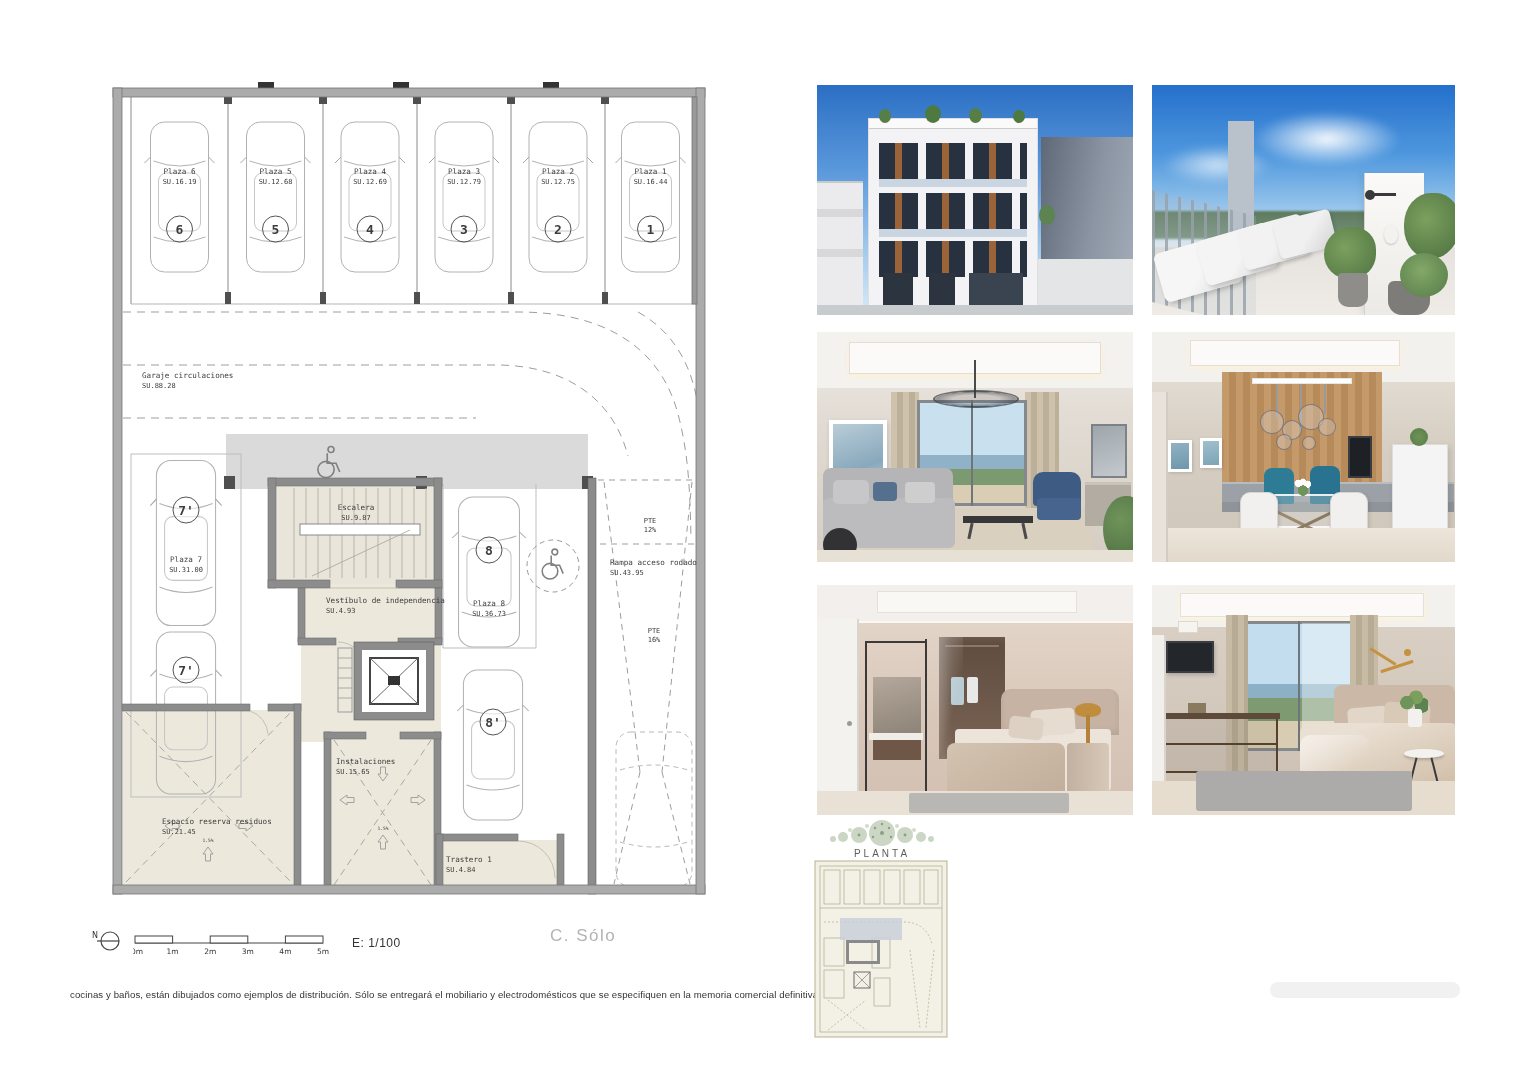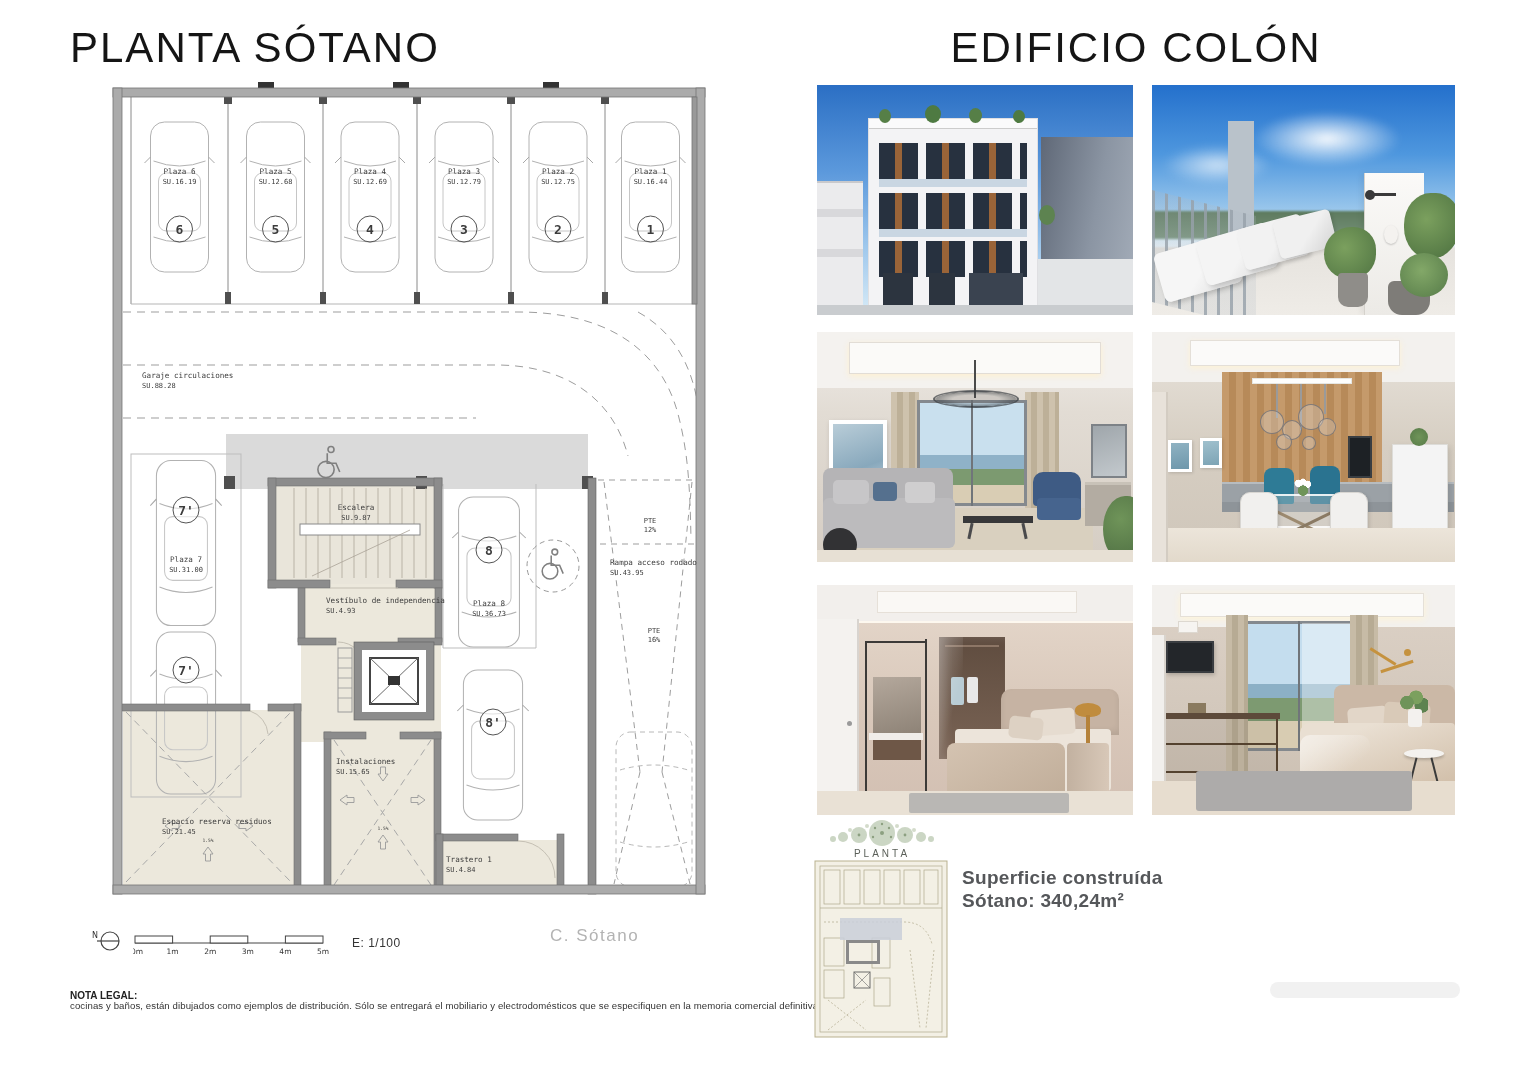--- a/index.html
+++ b/index.html
@@ -19,21 +19,20 @@
 .ph{position:absolute;overflow:hidden;background:#d8d8d8}
 .brand{font-size:10px;letter-spacing:3px;color:#5a5f58;text-align:center}
 .sum{font-size:19px;font-weight:700;color:#55575a;line-height:23px;letter-spacing:.3px}
 .pill{position:absolute;background:#f1f1f1;border-radius:9px}
 </style>
 </head>
 <body>
 
 <div class="page">
 
-  <div class="abs title" style="left:70px;top:24px">PLANTA SÓTANO</div>
 
   <svg class="abs plan-svg" style="left:98px;top:82px" width="625" height="820" viewBox="0 0 625 820">
     <defs>
       <g id="carT" stroke="#b2b2b2" fill="none" stroke-width="1">
         <rect x="-29" y="-75" width="58" height="150" rx="14"></rect>
         <path d="M-26,-36 Q0,-26 26,-36"></path>
         <path d="M-26,40 Q0,50 26,40"></path>
         <rect x="-21" y="-24" width="42" height="58" rx="8" stroke="#c6c6c6"></rect>
         <path d="M-29,-40 l-6,6 M29,-40 l6,6" stroke="#a8a8a8"></path>
       </g>
@@ -298,28 +297,26 @@
     <g font-size="7.5" fill="#333" text-anchor="middle" font-family="DejaVu Sans">
       <text x="4" y="22">0m</text>
       <text x="39.6" y="22">1m</text>
       <text x="77.2" y="22">2m</text>
       <text x="114.8" y="22">3m</text>
       <text x="152.4" y="22">4m</text>
       <text x="190" y="22">5m</text>
     </g>
   </svg>
   <div class="abs scale-label" style="left:352px;top:936px">E: 1/100</div>
-  <div class="abs street" style="left:550px;top:926px">C. Sótano</div>
+  <div class="abs street" style="left:550px;top:926px">C. Sólo</div>
 
   <div class="abs" style="left:70px;top:990px;width:760px">
-    <div class="legal-h">NOTA LEGAL:</div>
     <div class="legal-line">cocinas y baños, están dibujados como ejemplos de distribución. Sólo se entregará el mobiliario y electrodomésticos que se especifiquen en la memoria comercial definitiva.</div>
   </div>
 
-  <div class="abs title" style="left:817px;top:24px;width:638px;text-align:center">EDIFICIO COLÓN</div>
 
   <div class="abs" style="left:817px;top:85px;width:638px;height:730px">
 
     <div class="ph" style="left:0;top:0;width:316px;height:230px">
       <div class="abs" style="inset:0;background:linear-gradient(180deg,#2b6fc4 0%,#5c99dc 38%,#9ec7ec 70%,#d8ebf7 100%)"></div>
       <div class="abs" style="left:0;top:96px;width:46px;height:134px;background:#ebebed;border-top:2px solid #c9c9cc"></div>
       <div class="abs" style="left:0;top:124px;width:46px;height:8px;background:#d8d8db"></div>
       <div class="abs" style="left:0;top:164px;width:46px;height:8px;background:#d8d8db"></div>
       <div class="abs" style="right:0;top:52px;width:92px;height:178px;background:linear-gradient(100deg,#5f6877 0%,#8b95a3 55%,#a5aeba 100%)"></div>
       <div class="abs" style="right:0;bottom:0;width:110px;height:56px;background:#e3e5e7"></div>
@@ -545,20 +542,16 @@
     <g fill="#8a8a8a">
       <rect x="32" y="80" width="34" height="3"></rect>
         <rect x="32" y="80" width="3" height="24"></rect>
       <rect x="63" y="80" width="3" height="24"></rect>
         <rect x="32" y="101" width="34" height="3"></rect>
       <rect x="40" y="112" width="16" height="16" fill="none" stroke="#6a6a6a" stroke-width="1"></rect>
     </g>
     <path d="M40,112 l16,16 M56,112 l-16,16" stroke="#6a6a6a" stroke-width=".6"></path>
   </svg>
 
-  <div class="abs sum" style="left:962px;top:866px">
-    <div>Superficie construída</div>
-    <div>Sótano: 340,24m²</div>
-  </div>
 
   <div class="pill" style="left:1270px;top:982px;width:190px;height:16px"></div>
 
 </div>
 
 </body></html>

